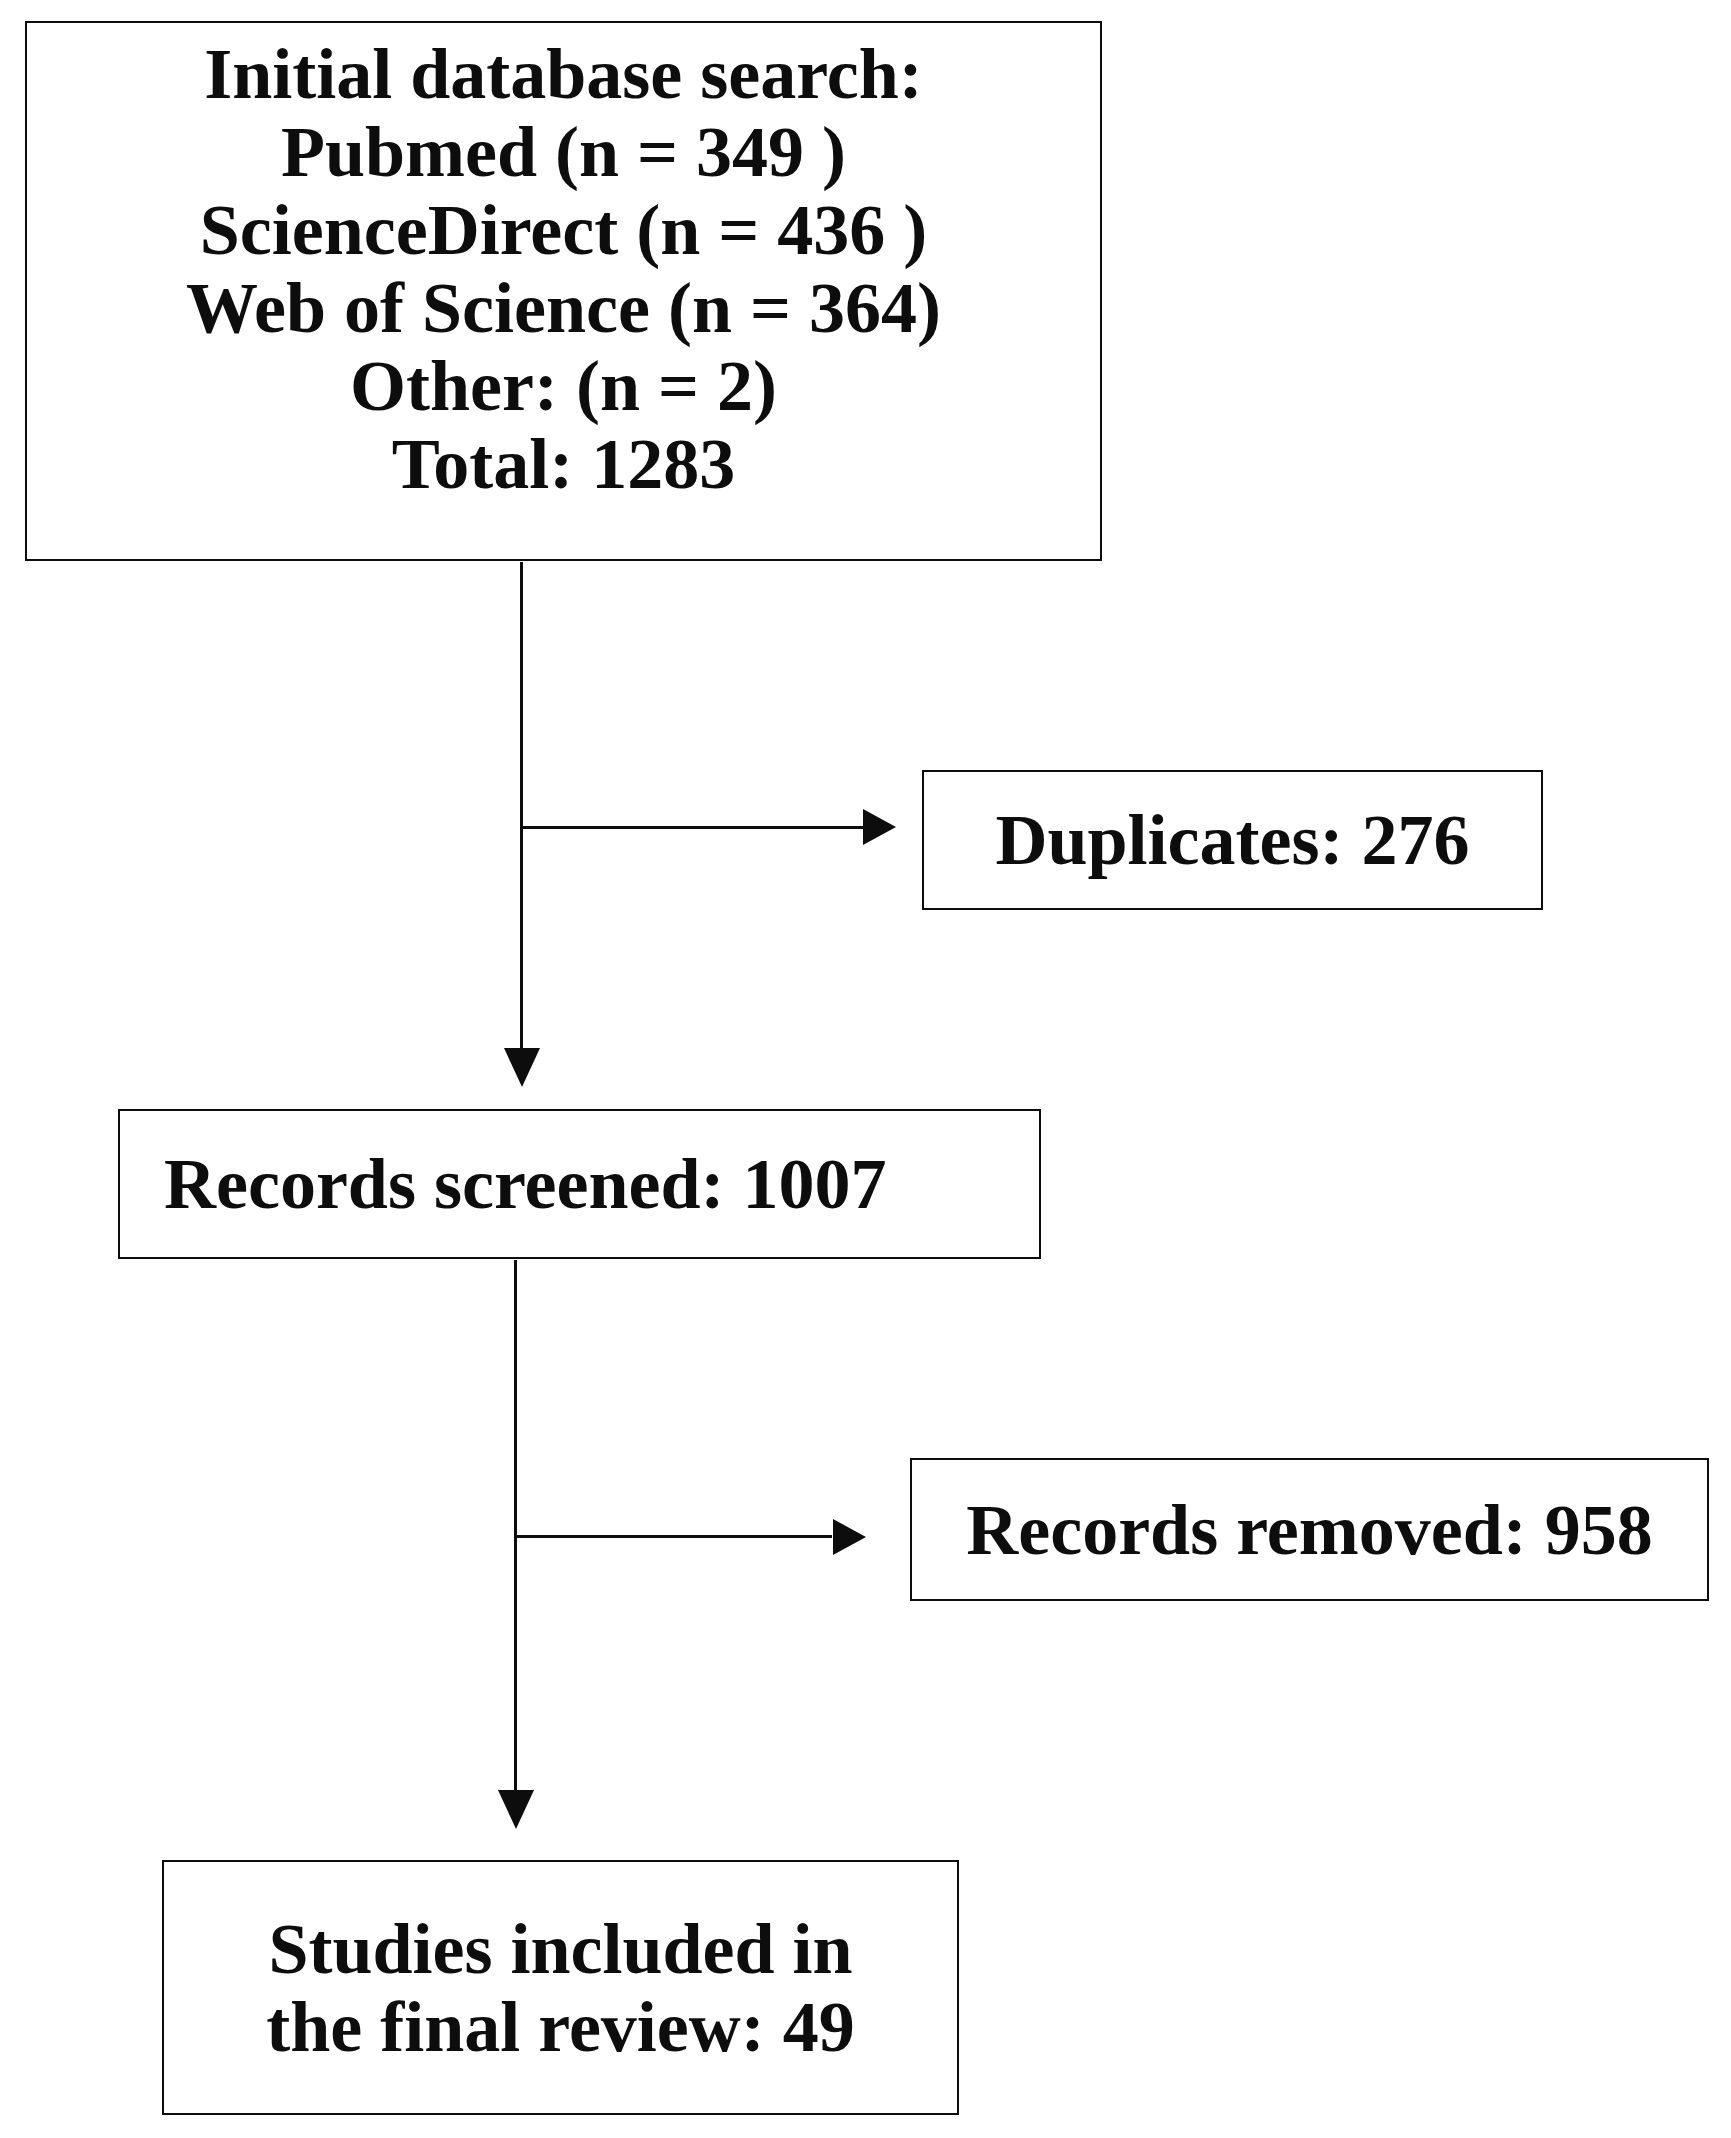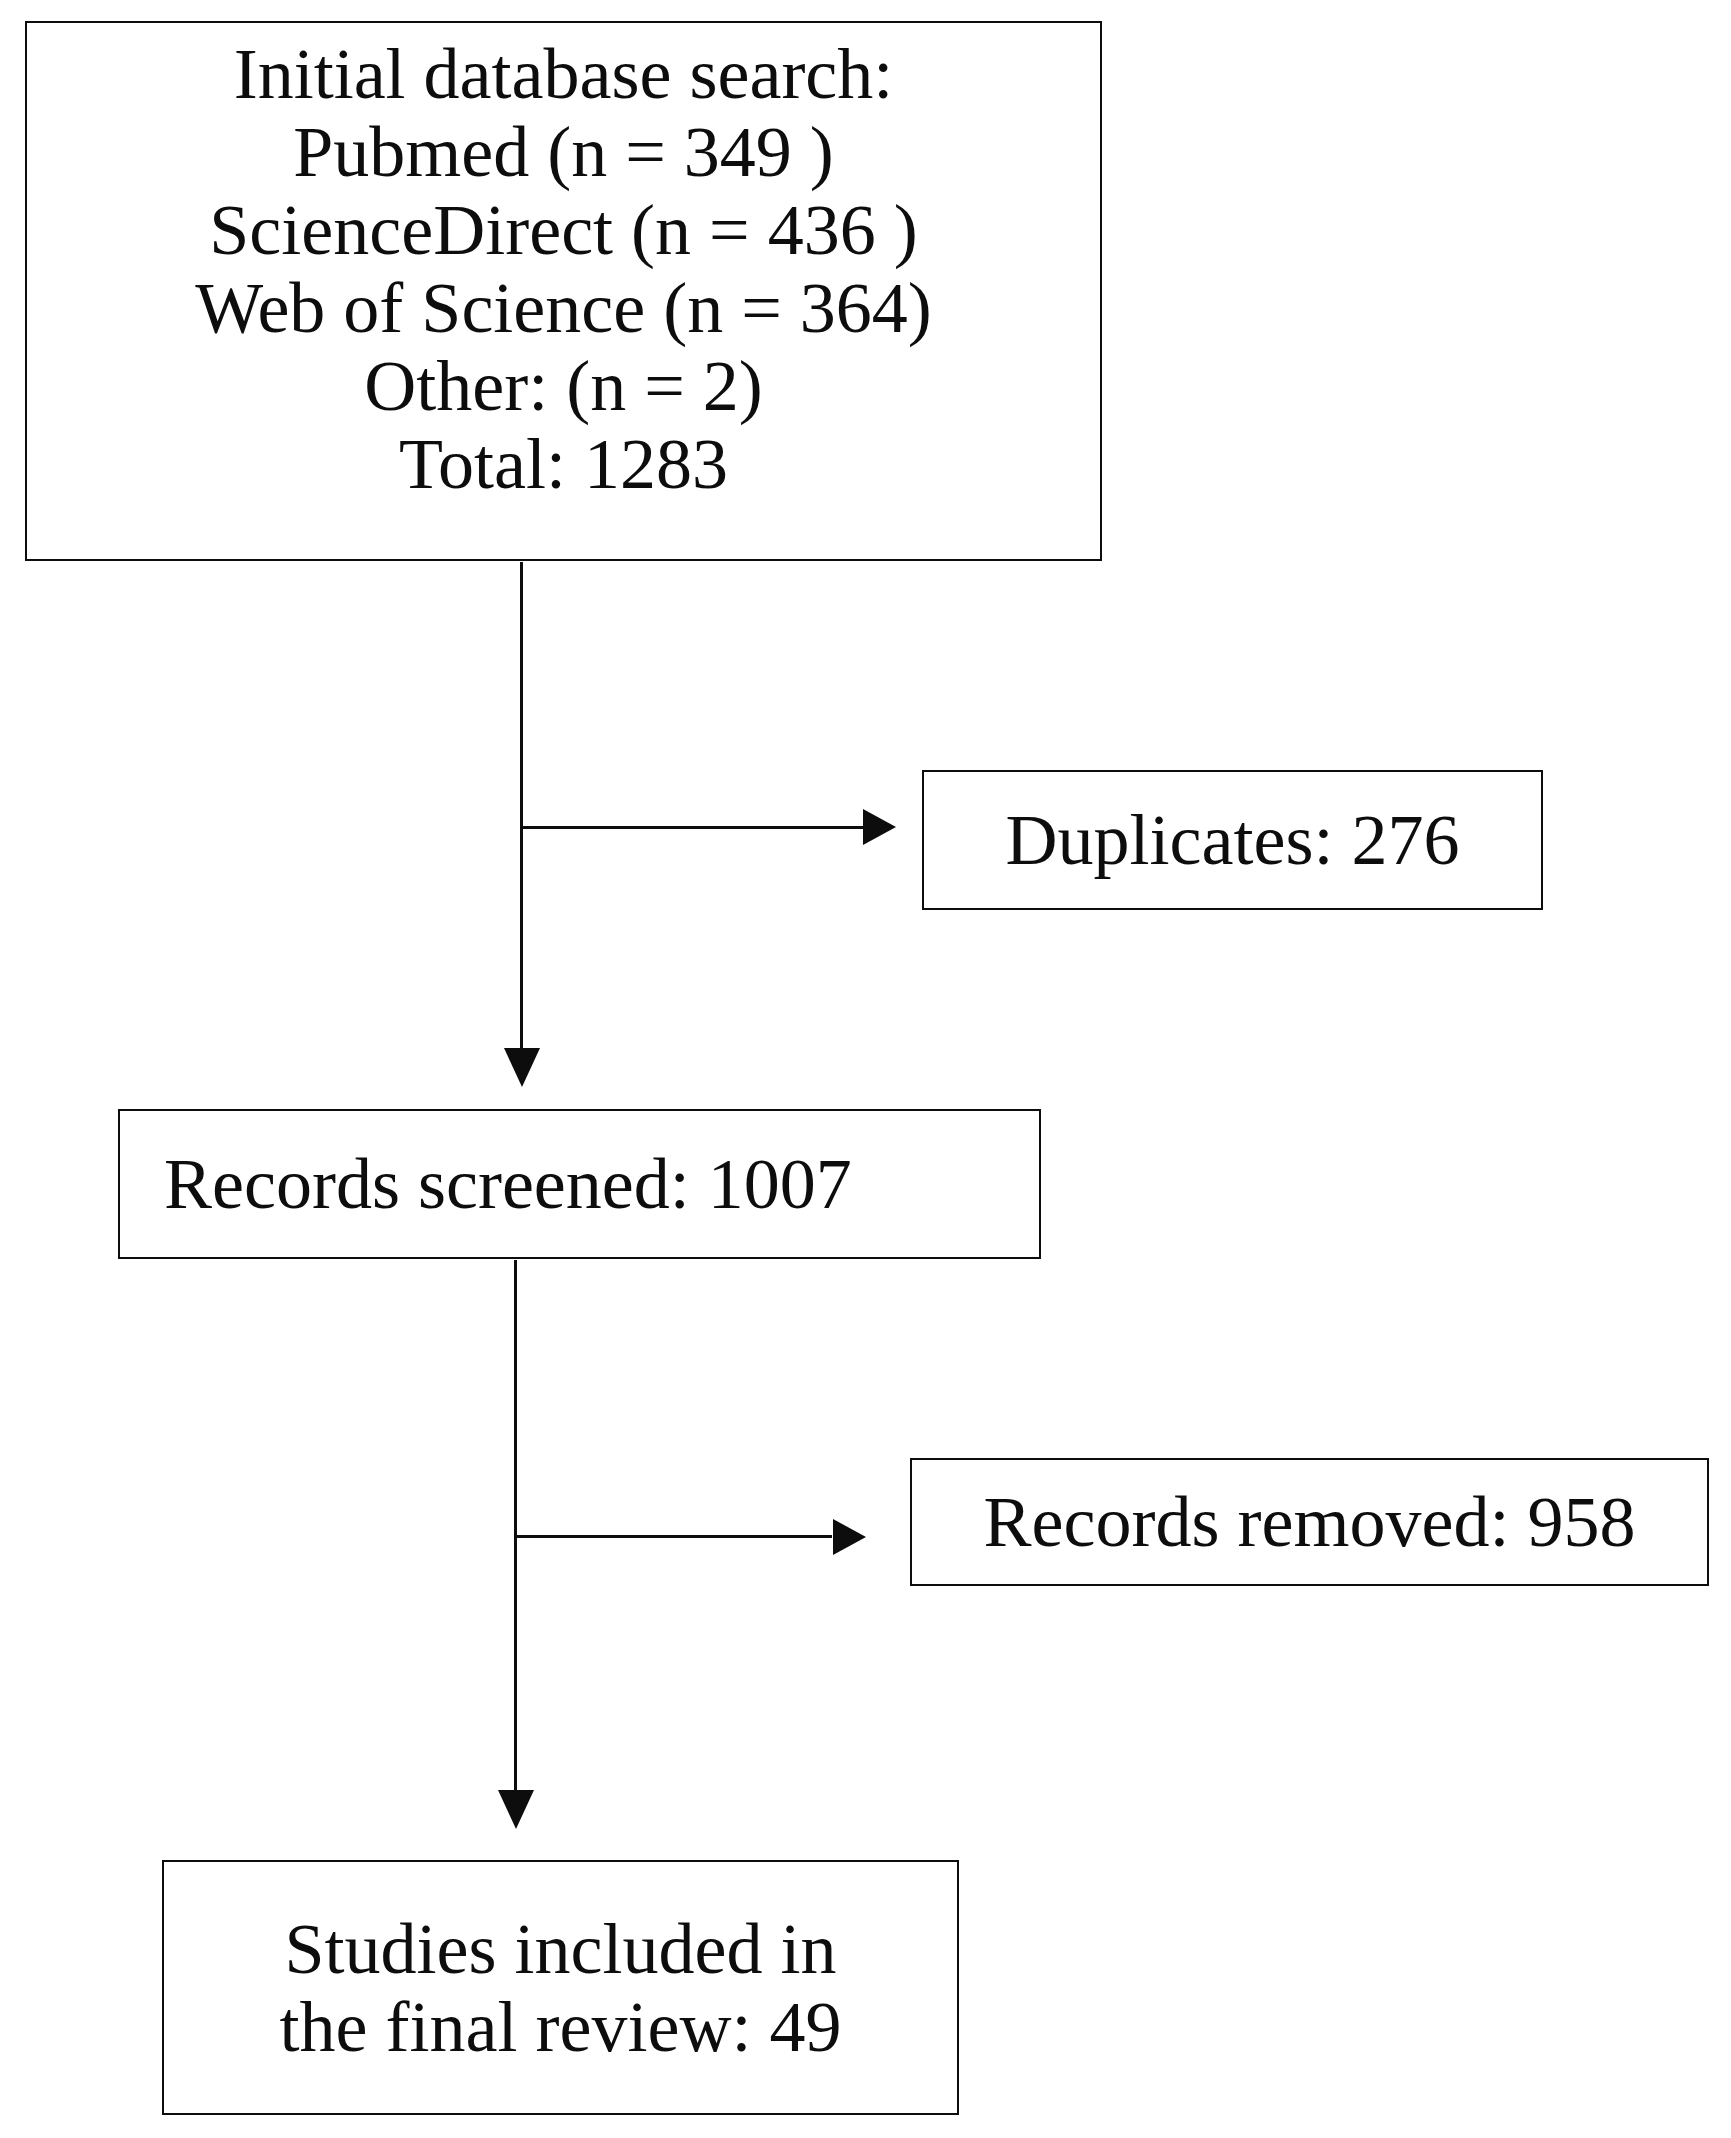--- a/index.html
+++ b/index.html
@@ -21,41 +21,41 @@
     border: 2.9px solid #0d0d0d;
     background: #ffffff;
     display: flex;
     flex-direction: column;
     justify-content: center;
     align-items: center;
     font-size: 72px;
     line-height: 78px;
     white-space: nowrap;
   }
-  .box .line { display: block; }
+  .box .line { display: block; font-weight: bold; }
   
   #box-initial {
     left: 25px; top: 21.3px; width: 1077px; height: 540px;
     justify-content: flex-start;
     padding-top: 11.6px;
     text-align: center;
   }
   
   #box-duplicates {
     left: 922px; top: 770px; width: 621px; height: 140px;
   }
   
   #box-screened {
     left: 118px; top: 1109px; width: 923px; height: 150px;
     align-items: flex-start;
     padding-left: 44px;
   }
   
   #box-removed {
-    left: 910px; top: 1458px; width: 799px; height: 128px;
+    left: 910px; top: 1458px; width: 799px; height: 143px;
   }
   
   #box-included {
     left: 162px; top: 1860px; width: 797px; height: 255px;
     text-align: right;
   }
   .vline, .hline {
     position: absolute;
     background: #0d0d0d;
   }

